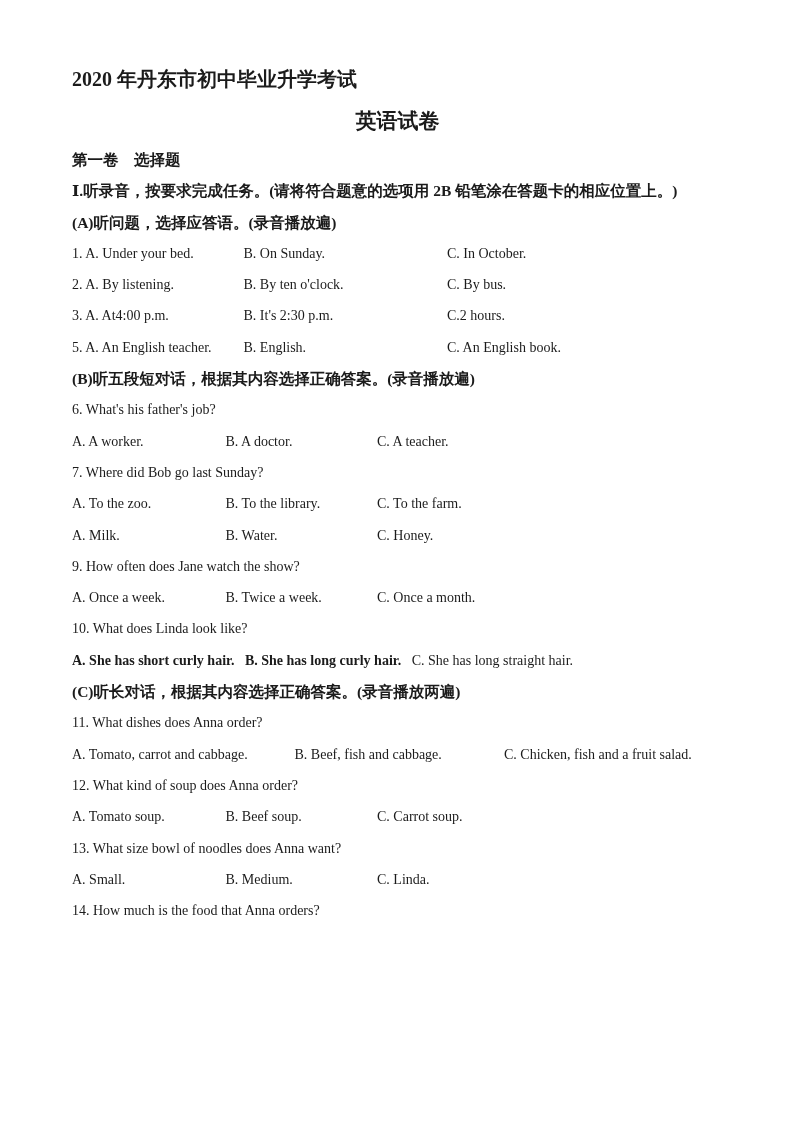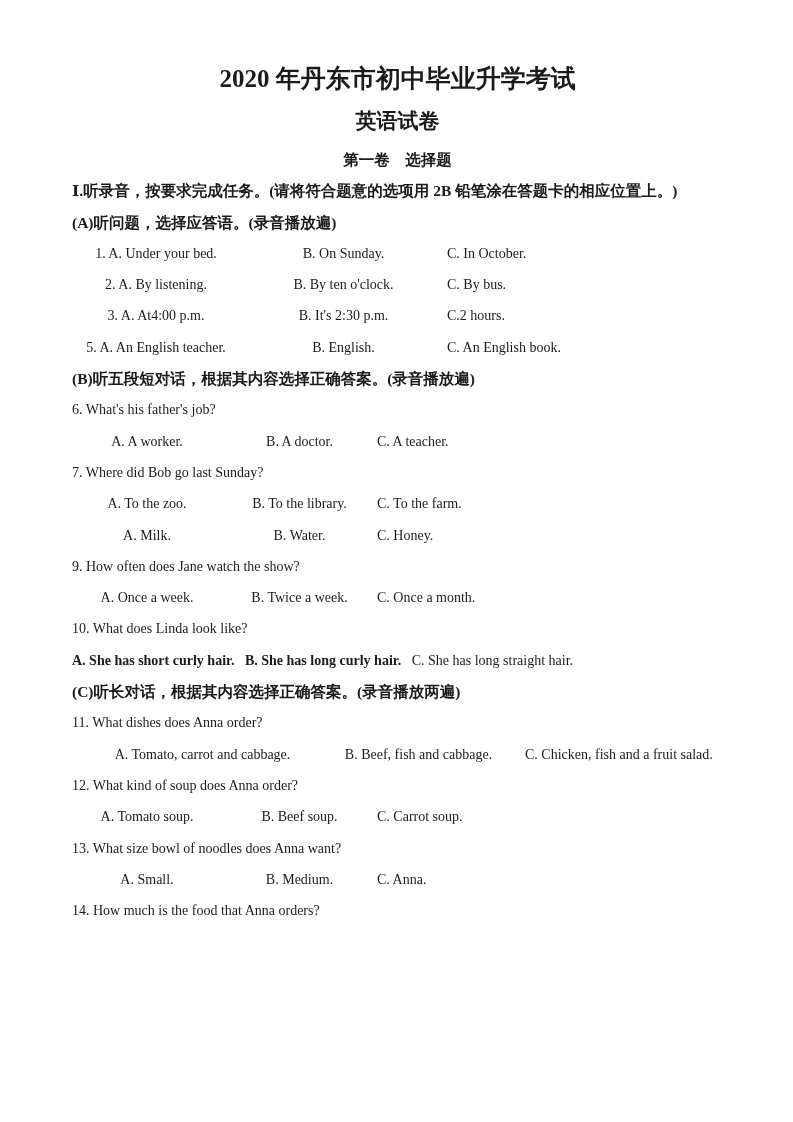--- a/index.html
+++ b/index.html
@@ -12,51 +12,51 @@
     width: 793px;
     height: 1122px;
     box-sizing: border-box;
     padding: 64px 70px 0 72px;
     background: #ffffff;
     color: #1b1b1b;
     font-family: "Liberation Serif", "DejaVu Serif", serif;
     overflow: hidden;
   }
   .title {
-    text-align: center;
+    text-align: left;
     font-weight: bold;
-    font-size: 25px;
+    font-size: 20px;
     line-height: 30px;
     margin: 0 0 12px 0;
   }
   .subtitle {
     text-align: center;
     font-weight: bold;
     font-size: 21px;
     line-height: 30px;
     margin: 0 0 8px 0;
   }
   .l {
     font-size: 14px;
     line-height: 31.3px;
     height: 31.3px;
     white-space: nowrap;
   }
   .zh {
     font-weight: bold;
     font-size: 15.5px;
   }
-  .center { text-align: center; }
+  .center { }
   
-  .opts span { display: inline-block; text-align: center; }
+  .opts span { display: inline-block; }
   .ca { min-width: 168px; }
   .cb { min-width: 200px; }
   .oa { min-width: 150px; }
   .ob { min-width: 148px; font-family: Liberation Serif, serif; }
-  .wa { min-width: 219px; margin-left: 21px; }
+  .wa { min-width: 219px; }
   .wb { min-width: 206px; }
   .fa, .fb { margin-right: 7px; font-weight: bold; }
 </style>
 </head>
 <body>
 
 <div class="page">
 
   <div class="title">2020 年丹东市初中毕业升学考试</div>
   <div class="subtitle">英语试卷</div>
@@ -136,18 +136,18 @@
   <div class="l opts">
     <span class="oa">A. Tomato soup.</span>
     <span class="ob">B. Beef soup.</span>
     <span>C. Carrot soup.</span>
   </div>
 
   <div class="l">13. What size bowl of noodles does Anna want?</div>
   <div class="l opts">
     <span class="oa">A. Small.</span>
     <span class="ob">B. Medium.</span>
-    <span>C. Anna.</span>
+    <span>C. Linda.</span>
   </div>
 
   <div class="l">14. How much is the food that Anna orders?</div>
 
 </div>
 
 </body></html>

